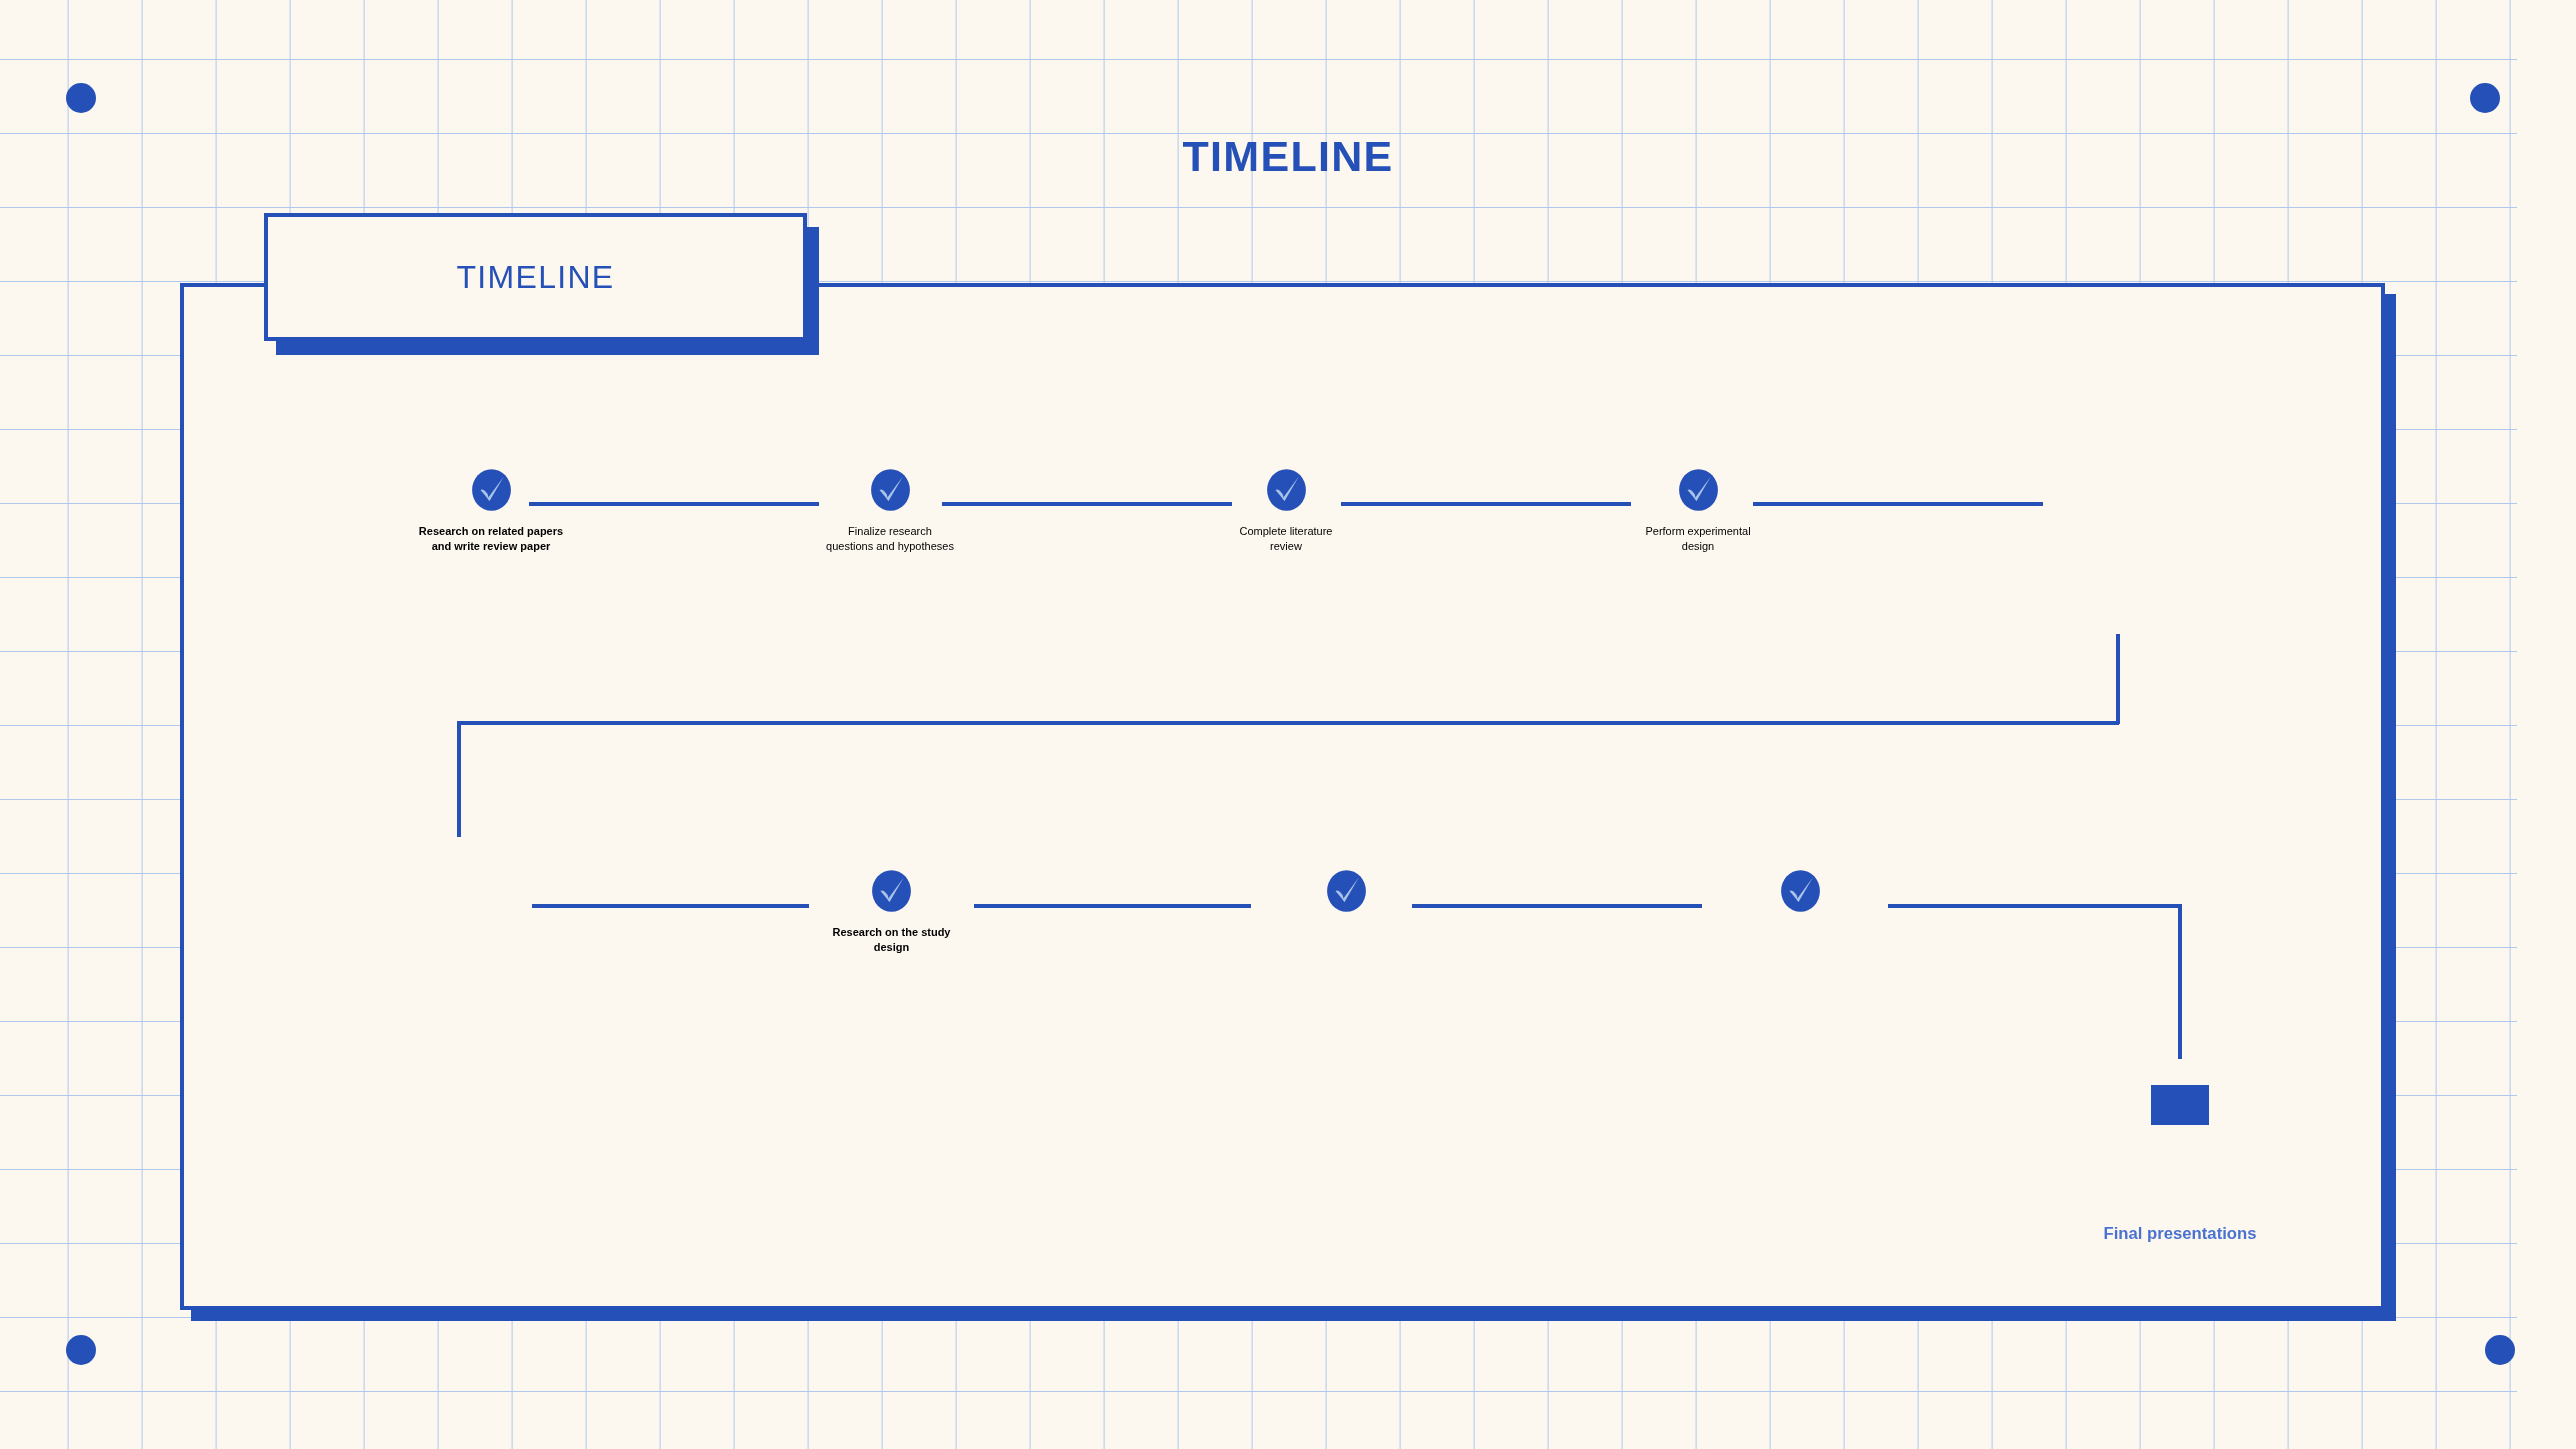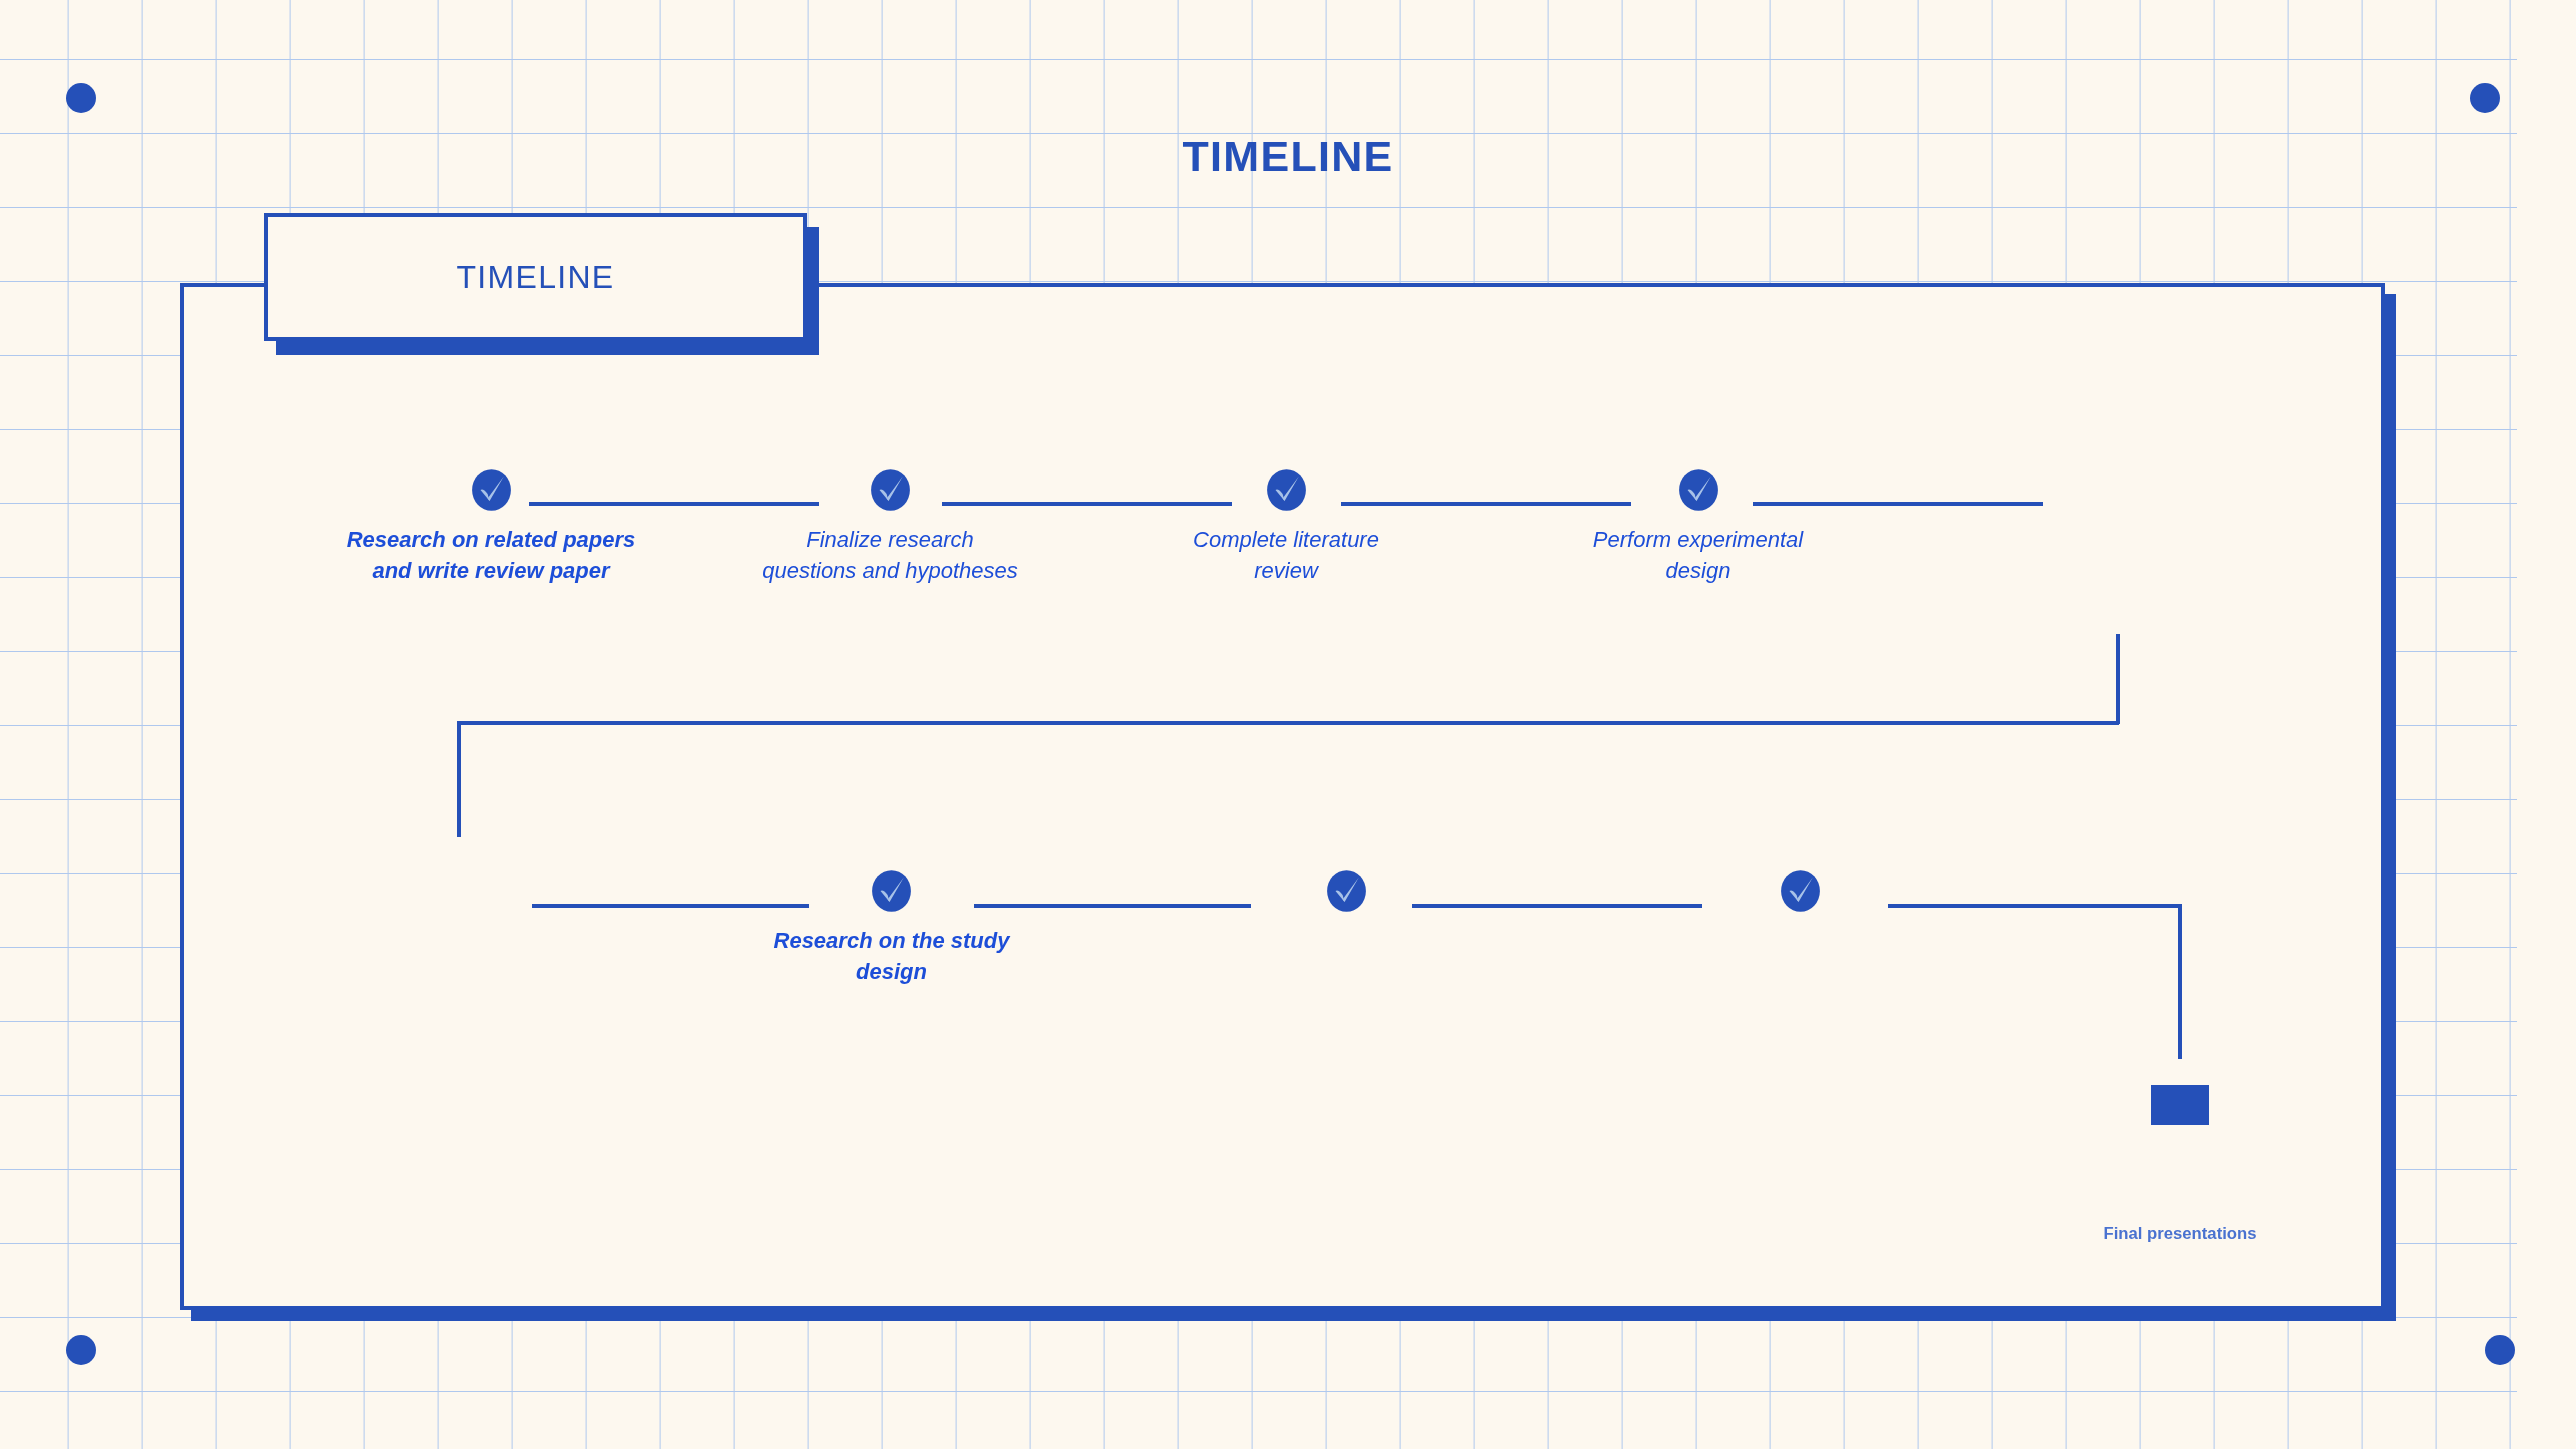--- a/index.html
+++ b/index.html
@@ -110,25 +110,24 @@
   }
   .node .icon-wrap {
     display: flex;
     justify-content: center;
     align-items: center;
     height: 44px;
   }
   .check-icon { display: block; }
   .node-label {
     margin-top: 11.6px;
-    font-size: 22px;
+    font-size: 11px;
     line-height: 1.42;
-    color: #1d4ed8;
+    color: #000000;
     white-space: pre-line;
-    font-style: italic;
   }
   .node-label.bold { font-weight: bold; }
 
   .square-node {
     position: absolute;
     width: 58px;
     height: 40px;
     background: #2550B8;
   }
   .square-label {

